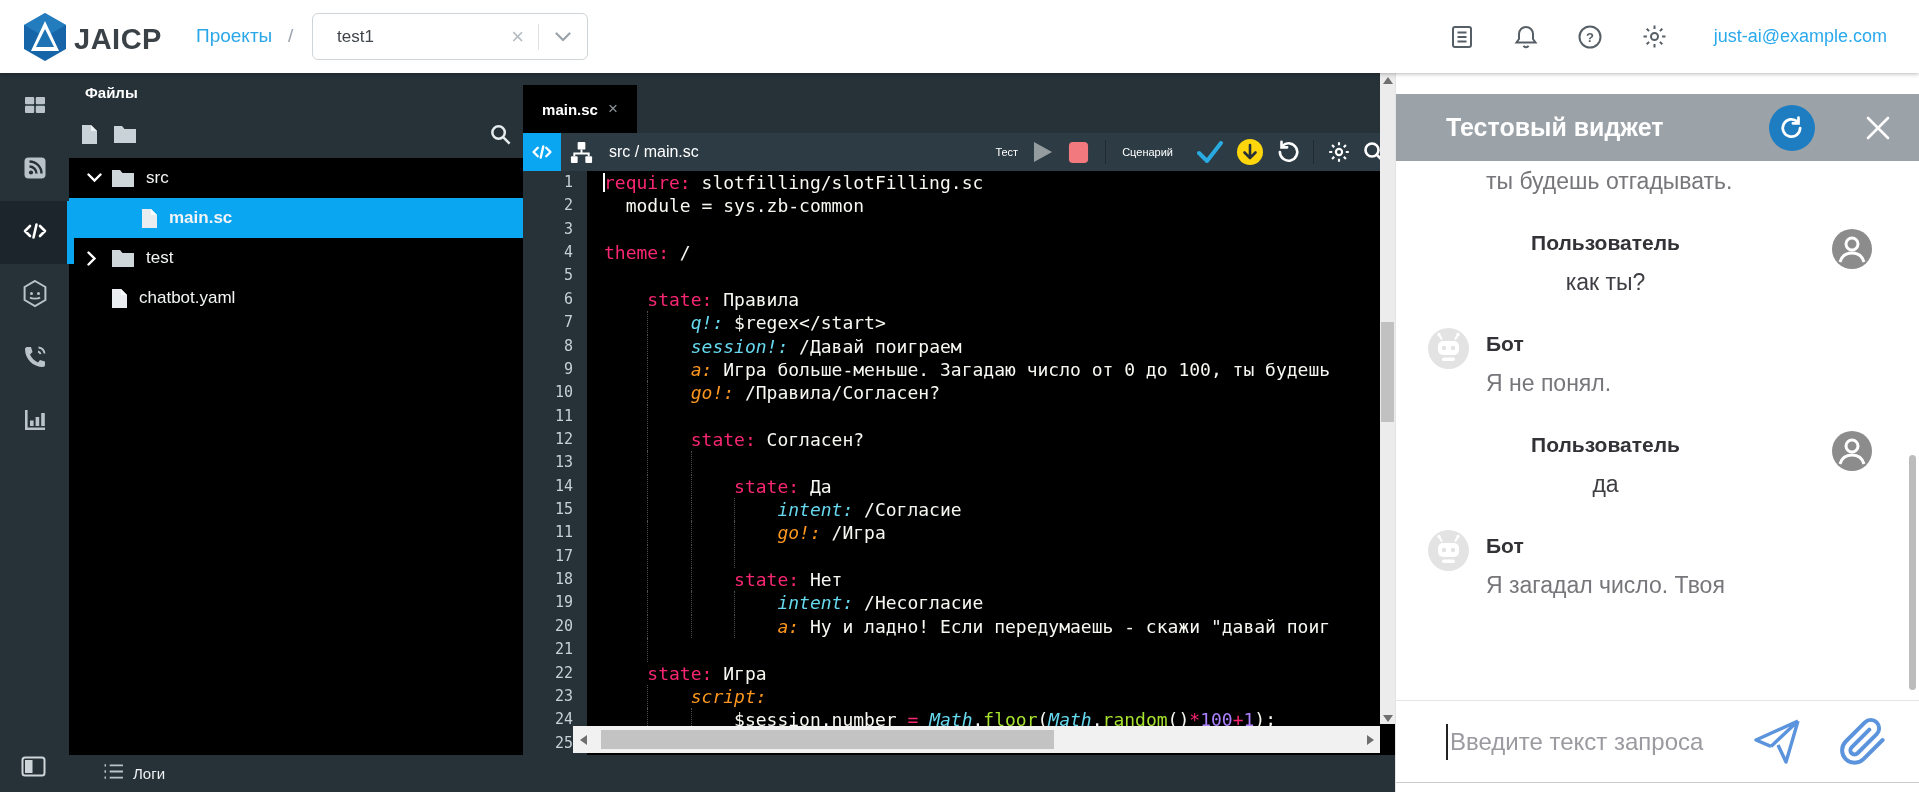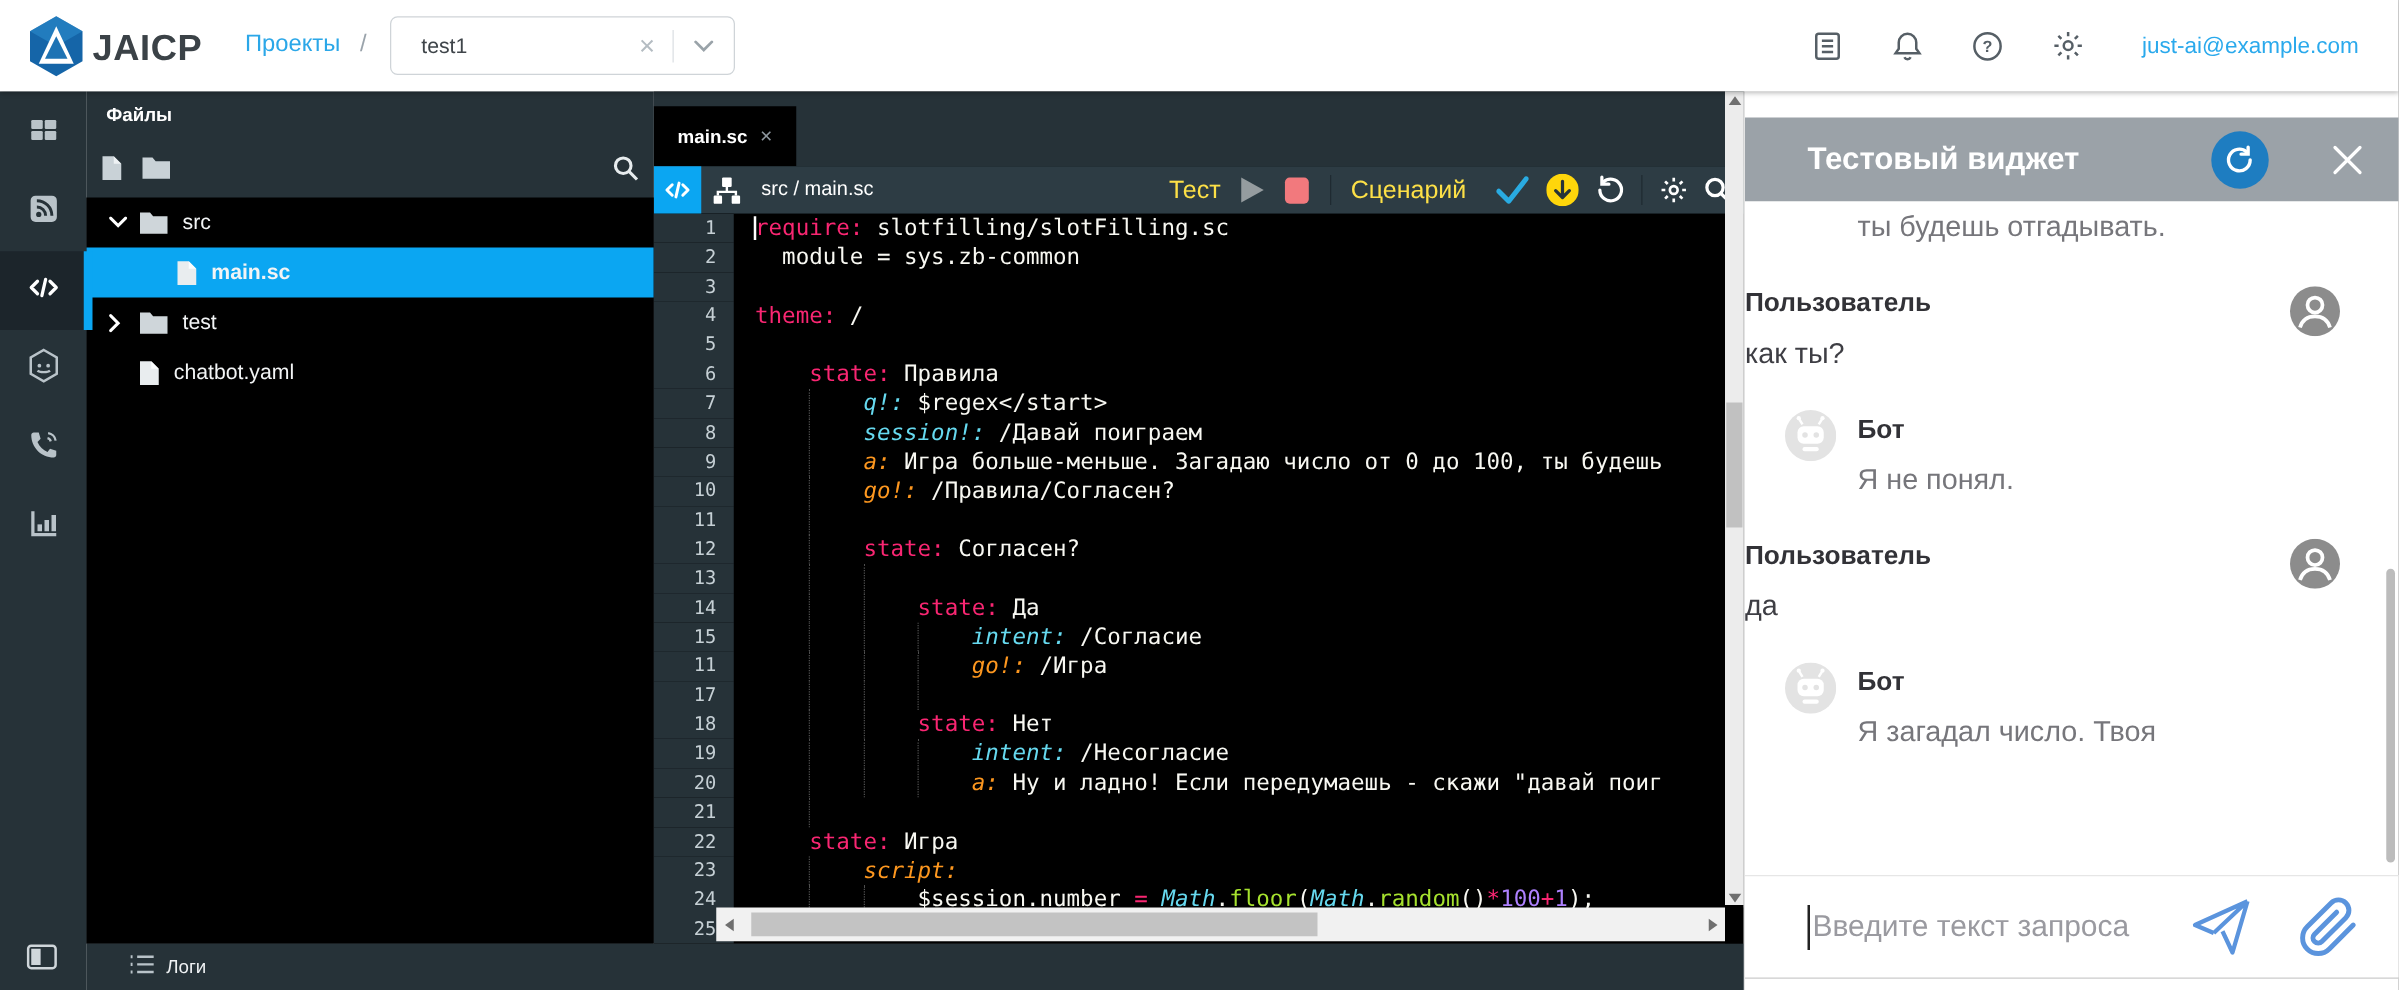--- a/index.html
+++ b/index.html
@@ -45,21 +45,21 @@
   .logs-label{font-size:15px;color:#eef1f3;}
   
   .editor{position:absolute;left:523px;top:73px;width:872px;bottom:37px;background:#000;}
   .tabbar{position:absolute;top:0;left:0;right:0;height:60px;background:#263238;}
   .tab{position:absolute;left:0;top:12px;height:48px;min-width:114px;background:#000;color:#fff;display:flex;align-items:center;justify-content:center;gap:10px;font-size:15px;font-weight:bold;padding:0 14px;cursor:pointer;}
   .tab-close{color:#8e979e;font-weight:normal;font-size:17px;cursor:pointer;}
   .etoolbar{position:absolute;top:60px;left:0;right:0;height:38px;background:#2d3c44;display:flex;align-items:center;}
   .code-mode-btn{width:38px;height:38px;background:#0ba6f2;display:flex;align-items:center;justify-content:center;cursor:pointer;flex-shrink:0;}
   .flow-mode-btn{width:40px;height:38px;display:flex;align-items:center;justify-content:center;cursor:pointer;flex-shrink:0;}
   .epath{margin-left:8px;font-size:16px;color:#fff;}
-  .etb-label{font-size:20px;color:#fde047;}
+  .etb-label{font-size:11px;color:#ffffff;}
   .etb-test{margin-left:auto;}
   .etb-sep{width:1px;height:24px;background:#1f2a31;margin-left:16px;}
   .etb-btn{display:flex;align-items:center;cursor:pointer;}
   .code-area{position:absolute;top:98px;left:0;right:0;bottom:0;background:#000;overflow:hidden;cursor:text;}
   .code-line{display:flex;height:23.36px;}
   .gutter-cell{width:64px;flex-shrink:0;background:#263238;color:#c6d0d5;font-family:"DejaVu Sans Mono",monospace;font-size:15px;text-align:right;padding-right:14px;line-height:23.36px;}
   .code-text{position:relative;flex:1;font-family:"DejaVu Sans Mono",monospace;font-size:18px;line-height:23.36px;color:#f8f8f2;white-space:pre;padding-left:17px;overflow:hidden;}
   .guide{position:absolute;top:0;bottom:0;border-left:1px dotted #4f4f4f;}
   .cursor-bar{position:absolute;left:16px;top:2px;bottom:2px;width:2px;background:#fff;}
   .tk-key{color:#f92672;} .tk-op{color:#f92672;}
@@ -84,21 +84,21 @@
   .chat-header{position:absolute;top:10px;left:0;right:0;height:67px;background:#9ba2a8;display:flex;align-items:center;margin-top:11px;}
   .chat-title{margin-left:50px;font-size:25px;font-weight:bold;color:#fff;}
   .chat-refresh{position:absolute;left:373px;top:11px;width:46px;height:46px;border-radius:50%;background:#1e7dc1;display:flex;align-items:center;justify-content:center;cursor:pointer;}
   .chat-close{position:absolute;left:468px;top:20px;cursor:pointer;display:flex;}
   .chat-msgs{position:absolute;top:87px;left:0;right:0;bottom:165px;overflow:hidden;}
   .msg{position:relative;margin-bottom:22px;}
   .msg .name{font-size:21px;font-weight:bold;color:#323237;line-height:36px;}
   .msg .line{font-size:23px;line-height:43px;}
   .msg.bot{padding-left:90px;}
   .msg.bot .line{color:#76767b;}
-  .msg.user{text-align:left;padding-right:104px;}
+  .msg.user{text-align:center;padding-right:104px;}
   .msg.user .line{color:#3e3e44;}
   .avatar{position:absolute;width:41px;height:41px;}
   .msg.bot .avatar{left:32px;top:2px;}
   .msg.user .avatar{right:47px;top:4px;width:40px;height:40px;}
   .chat-scroll-thumb{position:absolute;right:3px;top:382px;width:7px;height:235px;border-radius:4px;background:#bcbcbc;cursor:grab;}
   .chat-input{position:absolute;left:0;right:0;bottom:10px;height:82px;border-top:1px solid #e6e6e6;background:#fff;}
   .ci-cursor{position:absolute;left:50px;top:23px;width:2px;height:36px;background:#222;}
   .ci-placeholder{position:absolute;left:54px;top:27px;font-size:24px;color:#9a9aa0;}
   .ci-send{position:absolute;left:355px;top:15px;cursor:pointer;display:flex;}
   .ci-attach{position:absolute;left:442px;top:15px;cursor:pointer;display:flex;}

